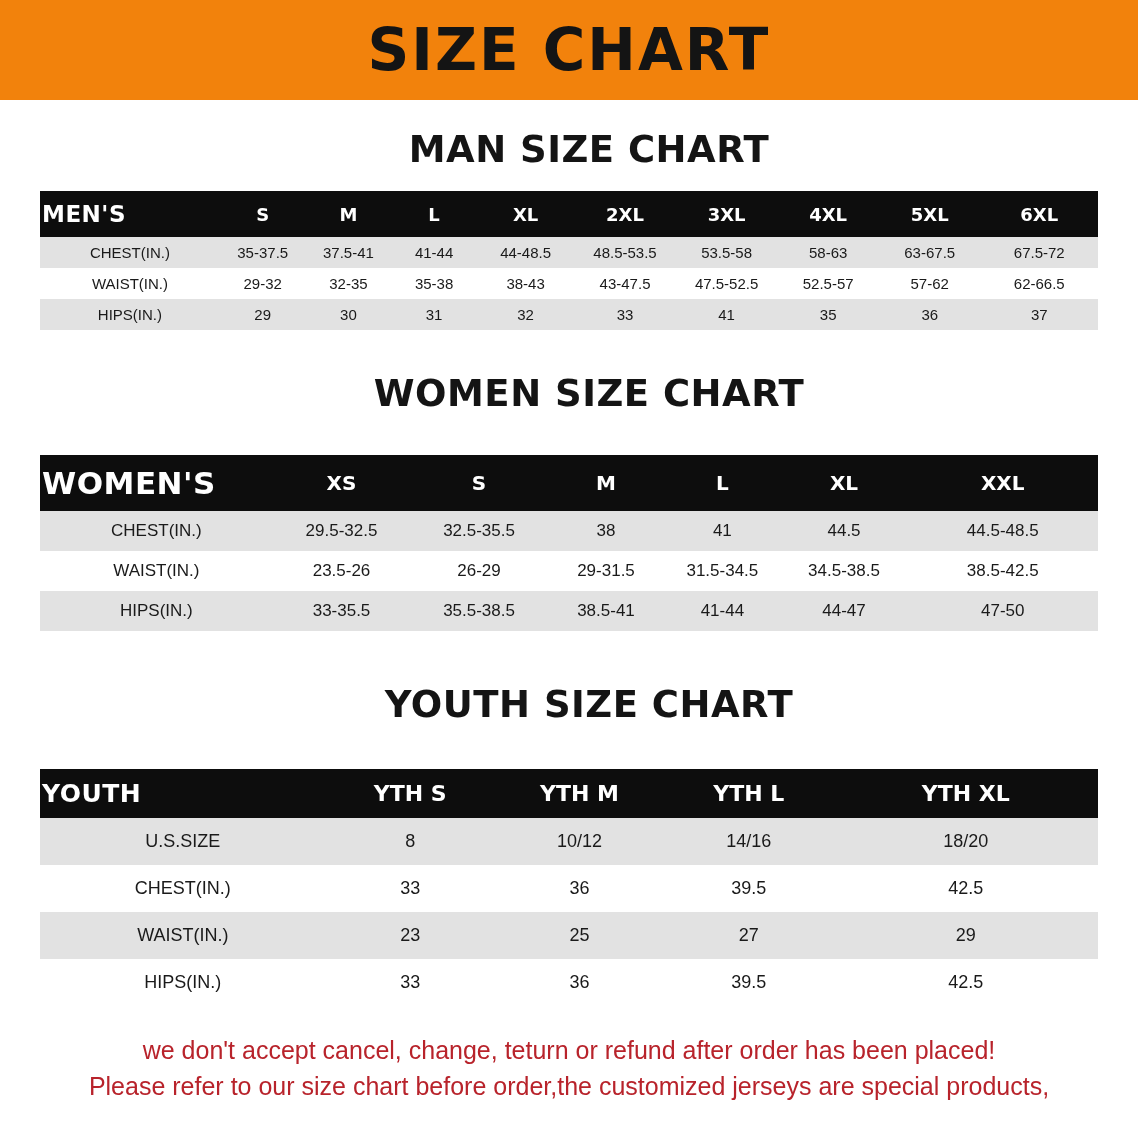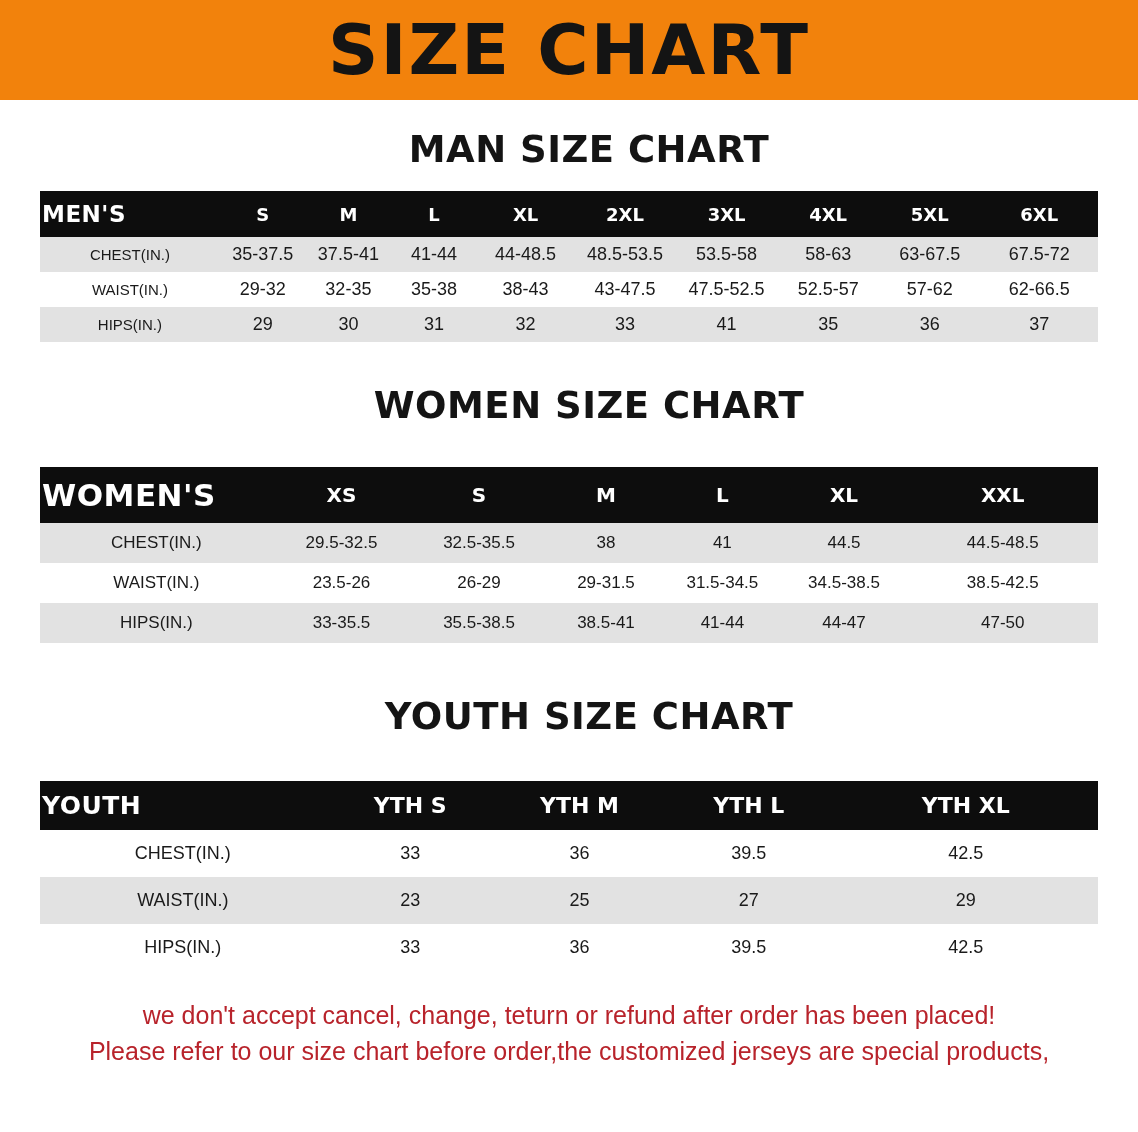--- a/index.html
+++ b/index.html
@@ -21,21 +21,21 @@
     width: 100%;
     height: 100px;
     background: #F2820C;
     display: flex;
     align-items: center;
     justify-content: center;
   }
   .banner-title {
     font-family: "DejaVu Sans", sans-serif;
     font-weight: 700;
-    font-size: 70px;
+    font-size: 58px;
     letter-spacing: 2px;
     color: #141414;
     line-height: 1;
   }
 
   
   .section-heading {
     text-align: center;
     font-family: "DejaVu Sans", sans-serif;
     font-weight: 700;
@@ -76,21 +76,21 @@
   }
   tbody td.label-col {
     text-align: center;
   }
   tbody tr.shade td { background: #e2e2e2; }
   tbody tr.plain td { background: #ffffff; }
 
   
   #men-table thead th { font-size: 18px; }
   #men-table thead th.label-col { font-size: 23px; letter-spacing: 0.5px; }
-  #men-table tbody td { font-size: 18px; }
+  #men-table tbody td { font-size: 15px; }
   #men-table tbody td.label-col { font-size: 15px; }
 
   
   #women-table thead th { font-size: 20px; }
   #women-table thead th.label-col { font-size: 31px; letter-spacing: 0.5px; }
   #women-table tbody td { font-size: 17px; padding: 10px 2px; }
 
   
   #youth-table thead th { font-size: 22px; }
   #youth-table thead th.label-col { font-size: 25px; letter-spacing: 0.5px; }
@@ -251,20 +251,27 @@
     <thead>
       <tr>
         <th class="label-col">YOUTH</th>
         <th>YTH S</th>
         <th>YTH M</th>
         <th>YTH L</th>
         <th>YTH XL</th>
       </tr>
     </thead>
     <tbody>
+      <tr class="shade">
+        <td class="label-col">U.S.SIZE</td>
+        <td>8</td>
+        <td>10/12</td>
+        <td>14/16</td>
+        <td>18/20</td>
+      </tr>
       <tr class="plain">
         <td class="label-col">CHEST(IN.)</td>
         <td>33</td>
         <td>36</td>
         <td>39.5</td>
         <td>42.5</td>
       </tr>
       <tr class="shade">
         <td class="label-col">WAIST(IN.)</td>
         <td>23</td>

